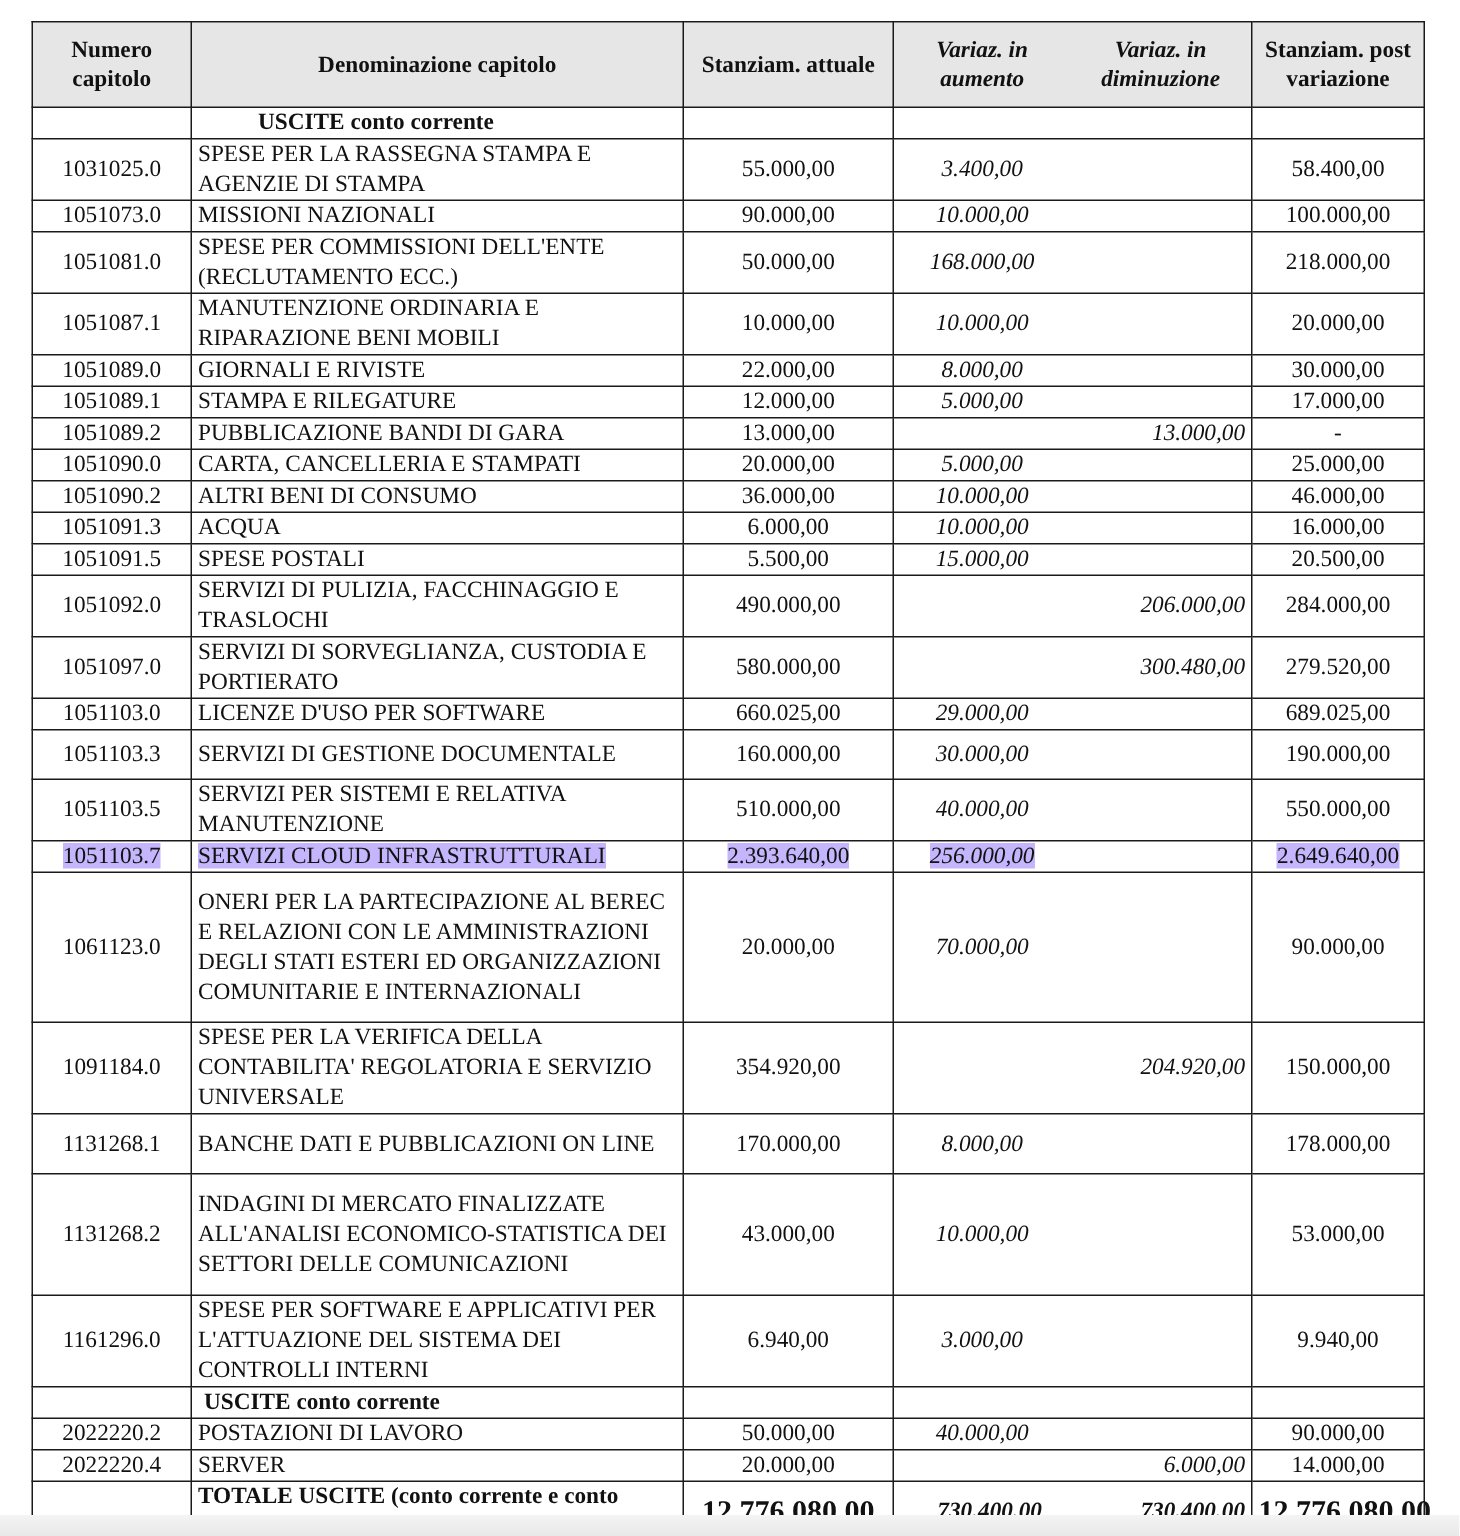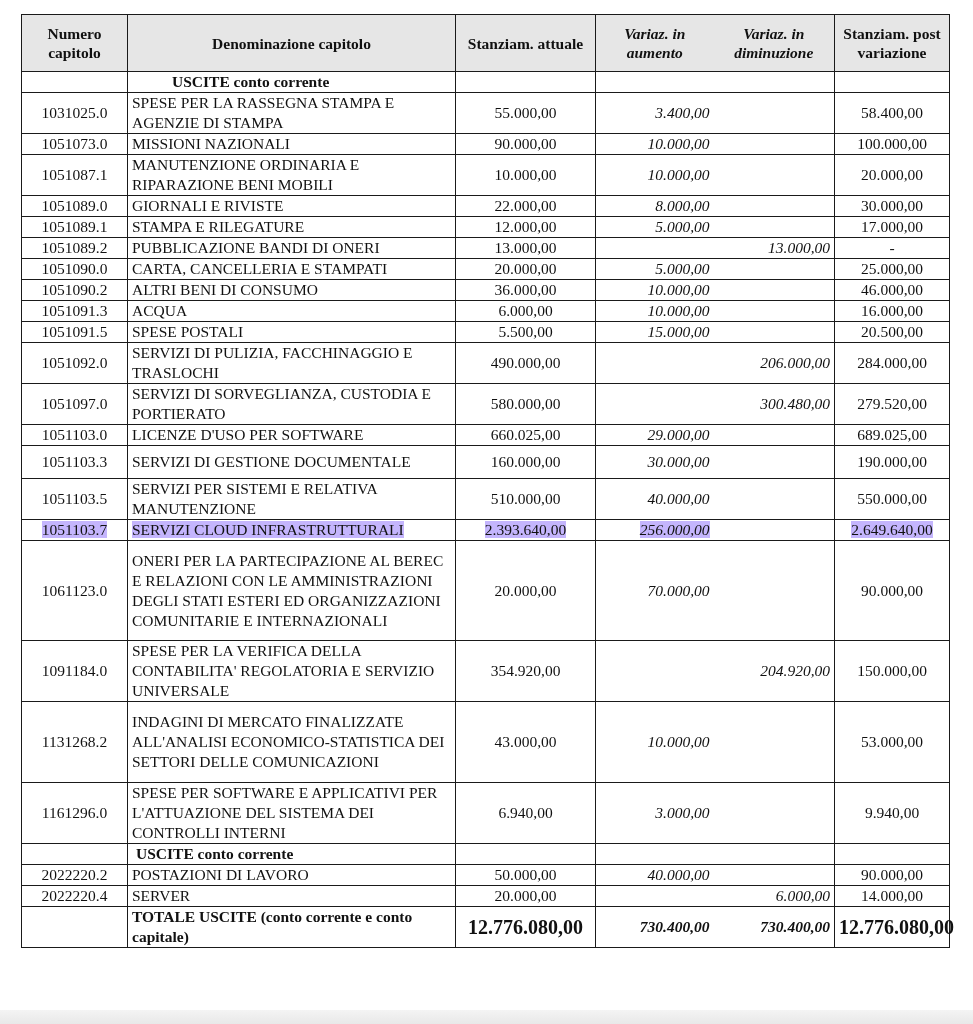--- a/index.html
+++ b/index.html
@@ -21,21 +21,21 @@
   th.h-num { text-align: center; }
   th.h-name { text-align: center; }
   th.h-att { text-align: center; font-family: Liberation Serif, serif; }
   th.h-post { text-align: center; }
   
   td.aum, th.h-aum { border-right: none !important; }
   td.dim, th.h-dim { border-left: none !important; }
   td.num { text-align: center; white-space: nowrap; }
   td.name { text-align: left; padding-left: 8px; }
   td.att { text-align: center; white-space: nowrap; }
-  td.aum { text-align: right; padding-left: 18px; font-style: italic; white-space: nowrap; }
+  td.aum { text-align: center; padding-left: 18px; font-style: italic; white-space: nowrap; }
   td.dim { text-align: right; padding-right: 20px; font-style: italic; white-space: nowrap; }
   td.post { text-align: center; white-space: nowrap; }
   tr.section td { font-weight: bold; height: 20px; }
   tr.section td.name { padding-left: 8px; }
   tr.section.first td.name { text-align: left; padding-left: 44px; }
   tr.total td { font-weight: bold; height: 38px; }
   tr.total td.att, tr.total td.post { font-size: 20px; }
   tr.total td.aum { padding-left: 14px; }
   .hl { background: #c4b5fd; }
 </style>
@@ -80,20 +80,28 @@
       </tr>
       <tr style="height: 21px;">
         <td class="num"><span>1051073.0</span></td>
         <td class="name"><span>MISSIONI NAZIONALI</span></td>
         <td class="att"><span>90.000,00</span></td>
         <td class="aum"><span>10.000,00</span></td>
         <td class="dim"><span></span></td>
         <td class="post"><span>100.000,00</span></td>
       </tr>
       <tr style="height: 41px;">
+        <td class="num"><span>1051081.0</span></td>
+        <td class="name"><span>SPESE PER COMMISSIONI DELL'ENTE (RECLUTAMENTO ECC.)</span></td>
+        <td class="att"><span>50.000,00</span></td>
+        <td class="aum"><span>168.000,00</span></td>
+        <td class="dim"><span></span></td>
+        <td class="post"><span>218.000,00</span></td>
+      </tr>
+      <tr style="height: 41px;">
         <td class="num"><span>1051087.1</span></td>
         <td class="name"><span>MANUTENZIONE ORDINARIA E RIPARAZIONE BENI MOBILI</span></td>
         <td class="att"><span>10.000,00</span></td>
         <td class="aum"><span>10.000,00</span></td>
         <td class="dim"><span></span></td>
         <td class="post"><span>20.000,00</span></td>
       </tr>
       <tr style="height: 20px;">
         <td class="num"><span>1051089.0</span></td>
         <td class="name"><span>GIORNALI E RIVISTE</span></td>
@@ -105,21 +113,21 @@
       <tr style="height: 21px;">
         <td class="num"><span>1051089.1</span></td>
         <td class="name"><span>STAMPA E RILEGATURE</span></td>
         <td class="att"><span>12.000,00</span></td>
         <td class="aum"><span>5.000,00</span></td>
         <td class="dim"><span></span></td>
         <td class="post"><span>17.000,00</span></td>
       </tr>
       <tr style="height: 21px;">
         <td class="num"><span>1051089.2</span></td>
-        <td class="name"><span>PUBBLICAZIONE BANDI DI ONERI</span></td>
+        <td class="name"><span>PUBBLICAZIONE BANDI DI GARA</span></td>
         <td class="att"><span>13.000,00</span></td>
         <td class="aum"><span></span></td>
         <td class="dim"><span>13.000,00</span></td>
         <td class="post"><span>-</span></td>
       </tr>
       <tr style="height: 21px;">
         <td class="num"><span>1051090.0</span></td>
         <td class="name"><span>CARTA, CANCELLERIA E STAMPATI</span></td>
         <td class="att"><span>20.000,00</span></td>
         <td class="aum"><span>5.000,00</span></td>
@@ -206,20 +214,28 @@
         <td class="dim"><span></span></td>
         <td class="post"><span>90.000,00</span></td>
       </tr>
       <tr style="height: 60px;">
         <td class="num"><span>1091184.0</span></td>
         <td class="name"><span>SPESE PER LA VERIFICA DELLA CONTABILITA' REGOLATORIA E SERVIZIO UNIVERSALE</span></td>
         <td class="att"><span>354.920,00</span></td>
         <td class="aum"><span></span></td>
         <td class="dim"><span>204.920,00</span></td>
         <td class="post"><span>150.000,00</span></td>
+      </tr>
+      <tr style="height: 40px;">
+        <td class="num"><span>1131268.1</span></td>
+        <td class="name"><span>BANCHE DATI E PUBBLICAZIONI ON LINE</span></td>
+        <td class="att"><span>170.000,00</span></td>
+        <td class="aum"><span>8.000,00</span></td>
+        <td class="dim"><span></span></td>
+        <td class="post"><span>178.000,00</span></td>
       </tr>
       <tr style="height: 81px;">
         <td class="num"><span>1131268.2</span></td>
         <td class="name"><span>INDAGINI DI MERCATO FINALIZZATE ALL'ANALISI ECONOMICO-STATISTICA DEI SETTORI DELLE COMUNICAZIONI</span></td>
         <td class="att"><span>43.000,00</span></td>
         <td class="aum"><span>10.000,00</span></td>
         <td class="dim"><span></span></td>
         <td class="post"><span>53.000,00</span></td>
       </tr>
       <tr style="height: 60px;">

